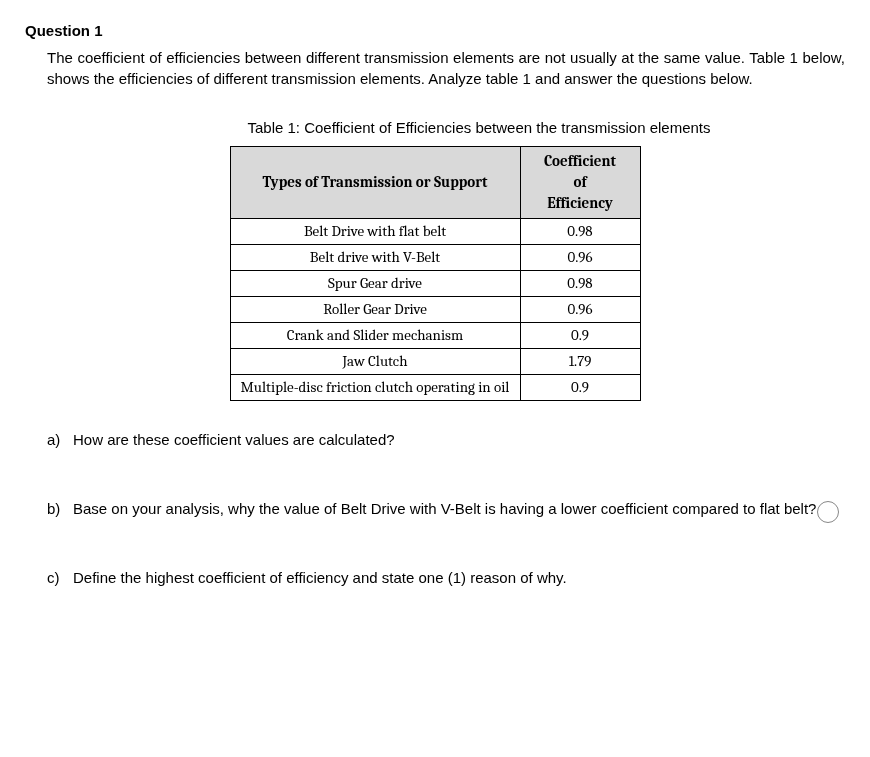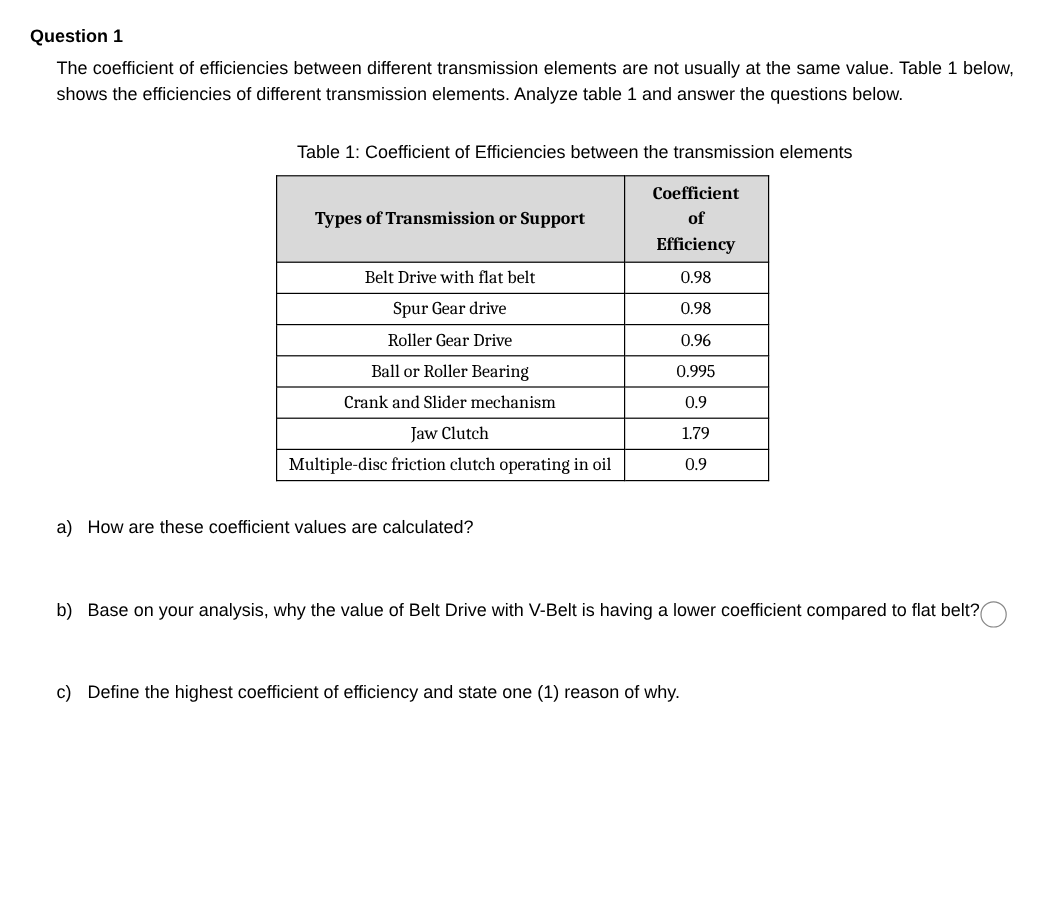--- a/index.html
+++ b/index.html
@@ -90,30 +90,30 @@
         <span>Efficiency</span>
       </th>
     </tr>
   </thead>
   <tbody>
     <tr>
       <td>Belt Drive with flat belt</td>
       <td>0.98</td>
     </tr>
     <tr>
+      <td>Belt drive with V-Belt</td>
+      <td>0.96</td>
+    </tr>
+    <tr>
       <td>Spur Gear drive</td>
       <td>0.98</td>
     </tr>
     <tr>
       <td>Roller Gear Drive</td>
       <td>0.96</td>
-    </tr>
-    <tr>
-      <td>Ball or Roller Bearing</td>
-      <td>0.995</td>
     </tr>
     <tr>
       <td>Crank and Slider mechanism</td>
       <td>0.9</td>
     </tr>
     <tr>
       <td>Jaw Clutch</td>
       <td>1.79</td>
     </tr>
     <tr>

